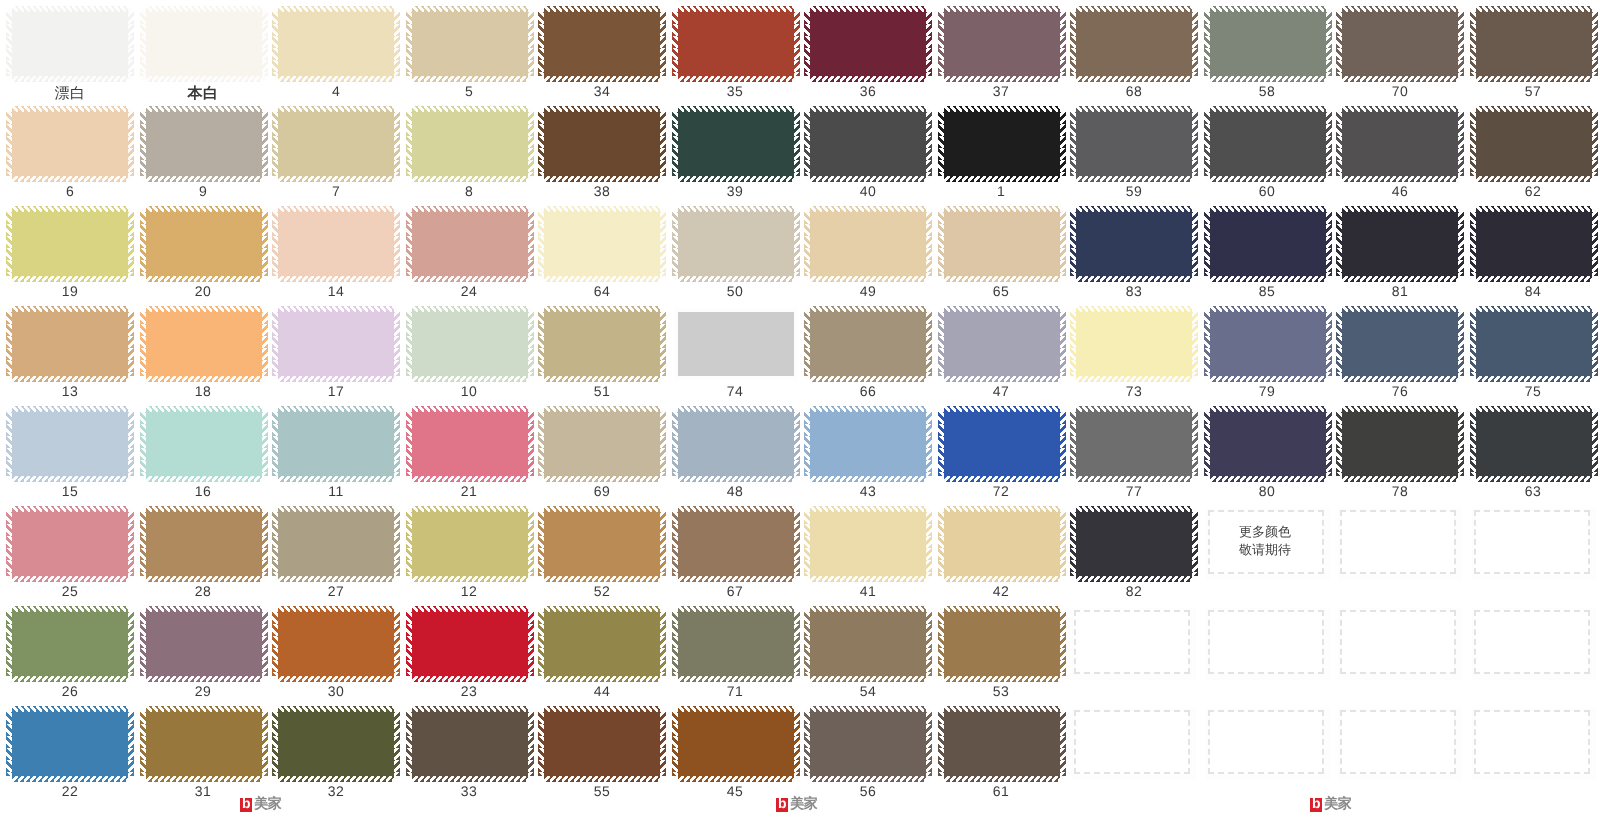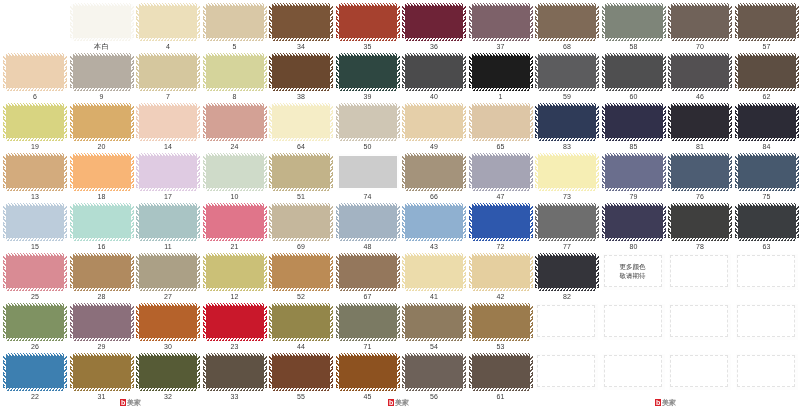--- a/index.html
+++ b/index.html
@@ -96,21 +96,30 @@
     background:#d9202a;
     padding:0 1px;
     margin-right:1px;
     font-weight:bold;
   }
 </style>
 <style>#sw0::before{background-image:repeating-linear-gradient(45deg,#f2f2f0 0 1.5px,transparent 1.5px 3px);background-size:3px 3px;}#sw0::after{background-image:repeating-linear-gradient(-45deg,#f2f2f0 0 1.5px,transparent 1.5px 3px);background-size:3px 3px;}</style><style>#sw1::before{background-image:repeating-linear-gradient(45deg,#f7f5ee 0 1.5px,transparent 1.5px 3px);background-size:3px 3px;}#sw1::after{background-image:repeating-linear-gradient(-45deg,#f7f5ee 0 1.5px,transparent 1.5px 3px);background-size:3px 3px;}</style><style>#sw2::before{background-image:repeating-linear-gradient(45deg,#ecdfba 0 1.5px,transparent 1.5px 3px);background-size:3px 3px;}#sw2::after{background-image:repeating-linear-gradient(-45deg,#ecdfba 0 1.5px,transparent 1.5px 3px);background-size:3px 3px;}</style><style>#sw3::before{background-image:repeating-linear-gradient(45deg,#d9c8a6 0 1.5px,transparent 1.5px 3px);background-size:3px 3px;}#sw3::after{background-image:repeating-linear-gradient(-45deg,#d9c8a6 0 1.5px,transparent 1.5px 3px);background-size:3px 3px;}</style><style>#sw4::before{background-image:repeating-linear-gradient(45deg,#7a5538 0 1.5px,transparent 1.5px 3px);background-size:3px 3px;}#sw4::after{background-image:repeating-linear-gradient(-45deg,#7a5538 0 1.5px,transparent 1.5px 3px);background-size:3px 3px;}</style><style>#sw5::before{background-image:repeating-linear-gradient(45deg,#a6412f 0 1.5px,transparent 1.5px 3px);background-size:3px 3px;}#sw5::after{background-image:repeating-linear-gradient(-45deg,#a6412f 0 1.5px,transparent 1.5px 3px);background-size:3px 3px;}</style><style>#sw6::before{background-image:repeating-linear-gradient(45deg,#6e2337 0 1.5px,transparent 1.5px 3px);background-size:3px 3px;}#sw6::after{background-image:repeating-linear-gradient(-45deg,#6e2337 0 1.5px,transparent 1.5px 3px);background-size:3px 3px;}</style><style>#sw7::before{background-image:repeating-linear-gradient(45deg,#7d6169 0 1.5px,transparent 1.5px 3px);background-size:3px 3px;}#sw7::after{background-image:repeating-linear-gradient(-45deg,#7d6169 0 1.5px,transparent 1.5px 3px);background-size:3px 3px;}</style><style>#sw8::before{background-image:repeating-linear-gradient(45deg,#7f6a57 0 1.5px,transparent 1.5px 3px);background-size:3px 3px;}#sw8::after{background-image:repeating-linear-gradient(-45deg,#7f6a57 0 1.5px,transparent 1.5px 3px);background-size:3px 3px;}</style><style>#sw9::before{background-image:repeating-linear-gradient(45deg,#7e8579 0 1.5px,transparent 1.5px 3px);background-size:3px 3px;}#sw9::after{background-image:repeating-linear-gradient(-45deg,#7e8579 0 1.5px,transparent 1.5px 3px);background-size:3px 3px;}</style><style>#sw10::before{background-image:repeating-linear-gradient(45deg,#706259 0 1.5px,transparent 1.5px 3px);background-size:3px 3px;}#sw10::after{background-image:repeating-linear-gradient(-45deg,#706259 0 1.5px,transparent 1.5px 3px);background-size:3px 3px;}</style><style>#sw11::before{background-image:repeating-linear-gradient(45deg,#6a5a4e 0 1.5px,transparent 1.5px 3px);background-size:3px 3px;}#sw11::after{background-image:repeating-linear-gradient(-45deg,#6a5a4e 0 1.5px,transparent 1.5px 3px);background-size:3px 3px;}</style><style>#sw12::before{background-image:repeating-linear-gradient(45deg,#ecd0b0 0 1.5px,transparent 1.5px 3px);background-size:3px 3px;}#sw12::after{background-image:repeating-linear-gradient(-45deg,#ecd0b0 0 1.5px,transparent 1.5px 3px);background-size:3px 3px;}</style><style>#sw13::before{background-image:repeating-linear-gradient(45deg,#b5ada2 0 1.5px,transparent 1.5px 3px);background-size:3px 3px;}#sw13::after{background-image:repeating-linear-gradient(-45deg,#b5ada2 0 1.5px,transparent 1.5px 3px);background-size:3px 3px;}</style><style>#sw14::before{background-image:repeating-linear-gradient(45deg,#d5c79e 0 1.5px,transparent 1.5px 3px);background-size:3px 3px;}#sw14::after{background-image:repeating-linear-gradient(-45deg,#d5c79e 0 1.5px,transparent 1.5px 3px);background-size:3px 3px;}</style><style>#sw15::before{background-image:repeating-linear-gradient(45deg,#d5d49b 0 1.5px,transparent 1.5px 3px);background-size:3px 3px;}#sw15::after{background-image:repeating-linear-gradient(-45deg,#d5d49b 0 1.5px,transparent 1.5px 3px);background-size:3px 3px;}</style><style>#sw16::before{background-image:repeating-linear-gradient(45deg,#6a482f 0 1.5px,transparent 1.5px 3px);background-size:3px 3px;}#sw16::after{background-image:repeating-linear-gradient(-45deg,#6a482f 0 1.5px,transparent 1.5px 3px);background-size:3px 3px;}</style><style>#sw17::before{background-image:repeating-linear-gradient(45deg,#2e4741 0 1.5px,transparent 1.5px 3px);background-size:3px 3px;}#sw17::after{background-image:repeating-linear-gradient(-45deg,#2e4741 0 1.5px,transparent 1.5px 3px);background-size:3px 3px;}</style><style>#sw18::before{background-image:repeating-linear-gradient(45deg,#4b4b4c 0 1.5px,transparent 1.5px 3px);background-size:3px 3px;}#sw18::after{background-image:repeating-linear-gradient(-45deg,#4b4b4c 0 1.5px,transparent 1.5px 3px);background-size:3px 3px;}</style><style>#sw19::before{background-image:repeating-linear-gradient(45deg,#1d1d1d 0 1.5px,transparent 1.5px 3px);background-size:3px 3px;}#sw19::after{background-image:repeating-linear-gradient(-45deg,#1d1d1d 0 1.5px,transparent 1.5px 3px);background-size:3px 3px;}</style><style>#sw20::before{background-image:repeating-linear-gradient(45deg,#5c5c5e 0 1.5px,transparent 1.5px 3px);background-size:3px 3px;}#sw20::after{background-image:repeating-linear-gradient(-45deg,#5c5c5e 0 1.5px,transparent 1.5px 3px);background-size:3px 3px;}</style><style>#sw21::before{background-image:repeating-linear-gradient(45deg,#4f4f50 0 1.5px,transparent 1.5px 3px);background-size:3px 3px;}#sw21::after{background-image:repeating-linear-gradient(-45deg,#4f4f50 0 1.5px,transparent 1.5px 3px);background-size:3px 3px;}</style><style>#sw22::before{background-image:repeating-linear-gradient(45deg,#535052 0 1.5px,transparent 1.5px 3px);background-size:3px 3px;}#sw22::after{background-image:repeating-linear-gradient(-45deg,#535052 0 1.5px,transparent 1.5px 3px);background-size:3px 3px;}</style><style>#sw23::before{background-image:repeating-linear-gradient(45deg,#5d4e42 0 1.5px,transparent 1.5px 3px);background-size:3px 3px;}#sw23::after{background-image:repeating-linear-gradient(-45deg,#5d4e42 0 1.5px,transparent 1.5px 3px);background-size:3px 3px;}</style><style>#sw24::before{background-image:repeating-linear-gradient(45deg,#d8d481 0 1.5px,transparent 1.5px 3px);background-size:3px 3px;}#sw24::after{background-image:repeating-linear-gradient(-45deg,#d8d481 0 1.5px,transparent 1.5px 3px);background-size:3px 3px;}</style><style>#sw25::before{background-image:repeating-linear-gradient(45deg,#d9ad6a 0 1.5px,transparent 1.5px 3px);background-size:3px 3px;}#sw25::after{background-image:repeating-linear-gradient(-45deg,#d9ad6a 0 1.5px,transparent 1.5px 3px);background-size:3px 3px;}</style><style>#sw26::before{background-image:repeating-linear-gradient(45deg,#f0cfbb 0 1.5px,transparent 1.5px 3px);background-size:3px 3px;}#sw26::after{background-image:repeating-linear-gradient(-45deg,#f0cfbb 0 1.5px,transparent 1.5px 3px);background-size:3px 3px;}</style><style>#sw27::before{background-image:repeating-linear-gradient(45deg,#d3a195 0 1.5px,transparent 1.5px 3px);background-size:3px 3px;}#sw27::after{background-image:repeating-linear-gradient(-45deg,#d3a195 0 1.5px,transparent 1.5px 3px);background-size:3px 3px;}</style><style>#sw28::before{background-image:repeating-linear-gradient(45deg,#f5edc6 0 1.5px,transparent 1.5px 3px);background-size:3px 3px;}#sw28::after{background-image:repeating-linear-gradient(-45deg,#f5edc6 0 1.5px,transparent 1.5px 3px);background-size:3px 3px;}</style><style>#sw29::before{background-image:repeating-linear-gradient(45deg,#cfc6b4 0 1.5px,transparent 1.5px 3px);background-size:3px 3px;}#sw29::after{background-image:repeating-linear-gradient(-45deg,#cfc6b4 0 1.5px,transparent 1.5px 3px);background-size:3px 3px;}</style><style>#sw30::before{background-image:repeating-linear-gradient(45deg,#e5cfa9 0 1.5px,transparent 1.5px 3px);background-size:3px 3px;}#sw30::after{background-image:repeating-linear-gradient(-45deg,#e5cfa9 0 1.5px,transparent 1.5px 3px);background-size:3px 3px;}</style><style>#sw31::before{background-image:repeating-linear-gradient(45deg,#ddc6a6 0 1.5px,transparent 1.5px 3px);background-size:3px 3px;}#sw31::after{background-image:repeating-linear-gradient(-45deg,#ddc6a6 0 1.5px,transparent 1.5px 3px);background-size:3px 3px;}</style><style>#sw32::before{background-image:repeating-linear-gradient(45deg,#2f3b58 0 1.5px,transparent 1.5px 3px);background-size:3px 3px;}#sw32::after{background-image:repeating-linear-gradient(-45deg,#2f3b58 0 1.5px,transparent 1.5px 3px);background-size:3px 3px;}</style><style>#sw33::before{background-image:repeating-linear-gradient(45deg,#31304a 0 1.5px,transparent 1.5px 3px);background-size:3px 3px;}#sw33::after{background-image:repeating-linear-gradient(-45deg,#31304a 0 1.5px,transparent 1.5px 3px);background-size:3px 3px;}</style><style>#sw34::before{background-image:repeating-linear-gradient(45deg,#2d2b33 0 1.5px,transparent 1.5px 3px);background-size:3px 3px;}#sw34::after{background-image:repeating-linear-gradient(-45deg,#2d2b33 0 1.5px,transparent 1.5px 3px);background-size:3px 3px;}</style><style>#sw35::before{background-image:repeating-linear-gradient(45deg,#2c2b36 0 1.5px,transparent 1.5px 3px);background-size:3px 3px;}#sw35::after{background-image:repeating-linear-gradient(-45deg,#2c2b36 0 1.5px,transparent 1.5px 3px);background-size:3px 3px;}</style><style>#sw36::before{background-image:repeating-linear-gradient(45deg,#d3ab7d 0 1.5px,transparent 1.5px 3px);background-size:3px 3px;}#sw36::after{background-image:repeating-linear-gradient(-45deg,#d3ab7d 0 1.5px,transparent 1.5px 3px);background-size:3px 3px;}</style><style>#sw37::before{background-image:repeating-linear-gradient(45deg,#f8b576 0 1.5px,transparent 1.5px 3px);background-size:3px 3px;}#sw37::after{background-image:repeating-linear-gradient(-45deg,#f8b576 0 1.5px,transparent 1.5px 3px);background-size:3px 3px;}</style><style>#sw38::before{background-image:repeating-linear-gradient(45deg,#dfcbe2 0 1.5px,transparent 1.5px 3px);background-size:3px 3px;}#sw38::after{background-image:repeating-linear-gradient(-45deg,#dfcbe2 0 1.5px,transparent 1.5px 3px);background-size:3px 3px;}</style><style>#sw39::before{background-image:repeating-linear-gradient(45deg,#cfdbc9 0 1.5px,transparent 1.5px 3px);background-size:3px 3px;}#sw39::after{background-image:repeating-linear-gradient(-45deg,#cfdbc9 0 1.5px,transparent 1.5px 3px);background-size:3px 3px;}</style><style>#sw40::before{background-image:repeating-linear-gradient(45deg,#c2b389 0 1.5px,transparent 1.5px 3px);background-size:3px 3px;}#sw40::after{background-image:repeating-linear-gradient(-45deg,#c2b389 0 1.5px,transparent 1.5px 3px);background-size:3px 3px;}</style><style>#sw41::before{background-image:repeating-linear-gradient(45deg,#d0a košu 0 1.5px,transparent 1.5px 3px);background-size:3px 3px;}#sw41::after{background-image:repeating-linear-gradient(-45deg,#d0a košu 0 1.5px,transparent 1.5px 3px);background-size:3px 3px;}</style><style>#sw42::before{background-image:repeating-linear-gradient(45deg,#a4937b 0 1.5px,transparent 1.5px 3px);background-size:3px 3px;}#sw42::after{background-image:repeating-linear-gradient(-45deg,#a4937b 0 1.5px,transparent 1.5px 3px);background-size:3px 3px;}</style><style>#sw43::before{background-image:repeating-linear-gradient(45deg,#a5a4b4 0 1.5px,transparent 1.5px 3px);background-size:3px 3px;}#sw43::after{background-image:repeating-linear-gradient(-45deg,#a5a4b4 0 1.5px,transparent 1.5px 3px);background-size:3px 3px;}</style><style>#sw44::before{background-image:repeating-linear-gradient(45deg,#f6eeb4 0 1.5px,transparent 1.5px 3px);background-size:3px 3px;}#sw44::after{background-image:repeating-linear-gradient(-45deg,#f6eeb4 0 1.5px,transparent 1.5px 3px);background-size:3px 3px;}</style><style>#sw45::before{background-image:repeating-linear-gradient(45deg,#6a6e8d 0 1.5px,transparent 1.5px 3px);background-size:3px 3px;}#sw45::after{background-image:repeating-linear-gradient(-45deg,#6a6e8d 0 1.5px,transparent 1.5px 3px);background-size:3px 3px;}</style><style>#sw46::before{background-image:repeating-linear-gradient(45deg,#4d5d73 0 1.5px,transparent 1.5px 3px);background-size:3px 3px;}#sw46::after{background-image:repeating-linear-gradient(-45deg,#4d5d73 0 1.5px,transparent 1.5px 3px);background-size:3px 3px;}</style><style>#sw47::before{background-image:repeating-linear-gradient(45deg,#47596e 0 1.5px,transparent 1.5px 3px);background-size:3px 3px;}#sw47::after{background-image:repeating-linear-gradient(-45deg,#47596e 0 1.5px,transparent 1.5px 3px);background-size:3px 3px;}</style><style>#sw48::before{background-image:repeating-linear-gradient(45deg,#bcccdb 0 1.5px,transparent 1.5px 3px);background-size:3px 3px;}#sw48::after{background-image:repeating-linear-gradient(-45deg,#bcccdb 0 1.5px,transparent 1.5px 3px);background-size:3px 3px;}</style><style>#sw49::before{background-image:repeating-linear-gradient(45deg,#b3ddd2 0 1.5px,transparent 1.5px 3px);background-size:3px 3px;}#sw49::after{background-image:repeating-linear-gradient(-45deg,#b3ddd2 0 1.5px,transparent 1.5px 3px);background-size:3px 3px;}</style><style>#sw50::before{background-image:repeating-linear-gradient(45deg,#a9c4c4 0 1.5px,transparent 1.5px 3px);background-size:3px 3px;}#sw50::after{background-image:repeating-linear-gradient(-45deg,#a9c4c4 0 1.5px,transparent 1.5px 3px);background-size:3px 3px;}</style><style>#sw51::before{background-image:repeating-linear-gradient(45deg,#e0758a 0 1.5px,transparent 1.5px 3px);background-size:3px 3px;}#sw51::after{background-image:repeating-linear-gradient(-45deg,#e0758a 0 1.5px,transparent 1.5px 3px);background-size:3px 3px;}</style><style>#sw52::before{background-image:repeating-linear-gradient(45deg,#c5b79c 0 1.5px,transparent 1.5px 3px);background-size:3px 3px;}#sw52::after{background-image:repeating-linear-gradient(-45deg,#c5b79c 0 1.5px,transparent 1.5px 3px);background-size:3px 3px;}</style><style>#sw53::before{background-image:repeating-linear-gradient(45deg,#a3b3c2 0 1.5px,transparent 1.5px 3px);background-size:3px 3px;}#sw53::after{background-image:repeating-linear-gradient(-45deg,#a3b3c2 0 1.5px,transparent 1.5px 3px);background-size:3px 3px;}</style><style>#sw54::before{background-image:repeating-linear-gradient(45deg,#8fb0d0 0 1.5px,transparent 1.5px 3px);background-size:3px 3px;}#sw54::after{background-image:repeating-linear-gradient(-45deg,#8fb0d0 0 1.5px,transparent 1.5px 3px);background-size:3px 3px;}</style><style>#sw55::before{background-image:repeating-linear-gradient(45deg,#2e58ad 0 1.5px,transparent 1.5px 3px);background-size:3px 3px;}#sw55::after{background-image:repeating-linear-gradient(-45deg,#2e58ad 0 1.5px,transparent 1.5px 3px);background-size:3px 3px;}</style><style>#sw56::before{background-image:repeating-linear-gradient(45deg,#6e6e6e 0 1.5px,transparent 1.5px 3px);background-size:3px 3px;}#sw56::after{background-image:repeating-linear-gradient(-45deg,#6e6e6e 0 1.5px,transparent 1.5px 3px);background-size:3px 3px;}</style><style>#sw57::before{background-image:repeating-linear-gradient(45deg,#3e3c57 0 1.5px,transparent 1.5px 3px);background-size:3px 3px;}#sw57::after{background-image:repeating-linear-gradient(-45deg,#3e3c57 0 1.5px,transparent 1.5px 3px);background-size:3px 3px;}</style><style>#sw58::before{background-image:repeating-linear-gradient(45deg,#3f3f3e 0 1.5px,transparent 1.5px 3px);background-size:3px 3px;}#sw58::after{background-image:repeating-linear-gradient(-45deg,#3f3f3e 0 1.5px,transparent 1.5px 3px);background-size:3px 3px;}</style><style>#sw59::before{background-image:repeating-linear-gradient(45deg,#3a3d40 0 1.5px,transparent 1.5px 3px);background-size:3px 3px;}#sw59::after{background-image:repeating-linear-gradient(-45deg,#3a3d40 0 1.5px,transparent 1.5px 3px);background-size:3px 3px;}</style><style>#sw60::before{background-image:repeating-linear-gradient(45deg,#d98b94 0 1.5px,transparent 1.5px 3px);background-size:3px 3px;}#sw60::after{background-image:repeating-linear-gradient(-45deg,#d98b94 0 1.5px,transparent 1.5px 3px);background-size:3px 3px;}</style><style>#sw61::before{background-image:repeating-linear-gradient(45deg,#b08a5f 0 1.5px,transparent 1.5px 3px);background-size:3px 3px;}#sw61::after{background-image:repeating-linear-gradient(-45deg,#b08a5f 0 1.5px,transparent 1.5px 3px);background-size:3px 3px;}</style><style>#sw62::before{background-image:repeating-linear-gradient(45deg,#aba086 0 1.5px,transparent 1.5px 3px);background-size:3px 3px;}#sw62::after{background-image:repeating-linear-gradient(-45deg,#aba086 0 1.5px,transparent 1.5px 3px);background-size:3px 3px;}</style><style>#sw63::before{background-image:repeating-linear-gradient(45deg,#cbc077 0 1.5px,transparent 1.5px 3px);background-size:3px 3px;}#sw63::after{background-image:repeating-linear-gradient(-45deg,#cbc077 0 1.5px,transparent 1.5px 3px);background-size:3px 3px;}</style><style>#sw64::before{background-image:repeating-linear-gradient(45deg,#bb8b55 0 1.5px,transparent 1.5px 3px);background-size:3px 3px;}#sw64::after{background-image:repeating-linear-gradient(-45deg,#bb8b55 0 1.5px,transparent 1.5px 3px);background-size:3px 3px;}</style><style>#sw65::before{background-image:repeating-linear-gradient(45deg,#94775c 0 1.5px,transparent 1.5px 3px);background-size:3px 3px;}#sw65::after{background-image:repeating-linear-gradient(-45deg,#94775c 0 1.5px,transparent 1.5px 3px);background-size:3px 3px;}</style><style>#sw66::before{background-image:repeating-linear-gradient(45deg,#ecdcab 0 1.5px,transparent 1.5px 3px);background-size:3px 3px;}#sw66::after{background-image:repeating-linear-gradient(-45deg,#ecdcab 0 1.5px,transparent 1.5px 3px);background-size:3px 3px;}</style><style>#sw67::before{background-image:repeating-linear-gradient(45deg,#e5cf9f 0 1.5px,transparent 1.5px 3px);background-size:3px 3px;}#sw67::after{background-image:repeating-linear-gradient(-45deg,#e5cf9f 0 1.5px,transparent 1.5px 3px);background-size:3px 3px;}</style><style>#sw68::before{background-image:repeating-linear-gradient(45deg,#34343a 0 1.5px,transparent 1.5px 3px);background-size:3px 3px;}#sw68::after{background-image:repeating-linear-gradient(-45deg,#34343a 0 1.5px,transparent 1.5px 3px);background-size:3px 3px;}</style><style>#sw72::before{background-image:repeating-linear-gradient(45deg,#7f9262 0 1.5px,transparent 1.5px 3px);background-size:3px 3px;}#sw72::after{background-image:repeating-linear-gradient(-45deg,#7f9262 0 1.5px,transparent 1.5px 3px);background-size:3px 3px;}</style><style>#sw73::before{background-image:repeating-linear-gradient(45deg,#8b6f7b 0 1.5px,transparent 1.5px 3px);background-size:3px 3px;}#sw73::after{background-image:repeating-linear-gradient(-45deg,#8b6f7b 0 1.5px,transparent 1.5px 3px);background-size:3px 3px;}</style><style>#sw74::before{background-image:repeating-linear-gradient(45deg,#b5622b 0 1.5px,transparent 1.5px 3px);background-size:3px 3px;}#sw74::after{background-image:repeating-linear-gradient(-45deg,#b5622b 0 1.5px,transparent 1.5px 3px);background-size:3px 3px;}</style><style>#sw75::before{background-image:repeating-linear-gradient(45deg,#c9182b 0 1.5px,transparent 1.5px 3px);background-size:3px 3px;}#sw75::after{background-image:repeating-linear-gradient(-45deg,#c9182b 0 1.5px,transparent 1.5px 3px);background-size:3px 3px;}</style><style>#sw76::before{background-image:repeating-linear-gradient(45deg,#93864a 0 1.5px,transparent 1.5px 3px);background-size:3px 3px;}#sw76::after{background-image:repeating-linear-gradient(-45deg,#93864a 0 1.5px,transparent 1.5px 3px);background-size:3px 3px;}</style><style>#sw77::before{background-image:repeating-linear-gradient(45deg,#7b7a63 0 1.5px,transparent 1.5px 3px);background-size:3px 3px;}#sw77::after{background-image:repeating-linear-gradient(-45deg,#7b7a63 0 1.5px,transparent 1.5px 3px);background-size:3px 3px;}</style><style>#sw78::before{background-image:repeating-linear-gradient(45deg,#8e7b5f 0 1.5px,transparent 1.5px 3px);background-size:3px 3px;}#sw78::after{background-image:repeating-linear-gradient(-45deg,#8e7b5f 0 1.5px,transparent 1.5px 3px);background-size:3px 3px;}</style><style>#sw79::before{background-image:repeating-linear-gradient(45deg,#9b7b4d 0 1.5px,transparent 1.5px 3px);background-size:3px 3px;}#sw79::after{background-image:repeating-linear-gradient(-45deg,#9b7b4d 0 1.5px,transparent 1.5px 3px);background-size:3px 3px;}</style><style>#sw84::before{background-image:repeating-linear-gradient(45deg,#3d7fb0 0 1.5px,transparent 1.5px 3px);background-size:3px 3px;}#sw84::after{background-image:repeating-linear-gradient(-45deg,#3d7fb0 0 1.5px,transparent 1.5px 3px);background-size:3px 3px;}</style><style>#sw85::before{background-image:repeating-linear-gradient(45deg,#97773b 0 1.5px,transparent 1.5px 3px);background-size:3px 3px;}#sw85::after{background-image:repeating-linear-gradient(-45deg,#97773b 0 1.5px,transparent 1.5px 3px);background-size:3px 3px;}</style><style>#sw86::before{background-image:repeating-linear-gradient(45deg,#565b36 0 1.5px,transparent 1.5px 3px);background-size:3px 3px;}#sw86::after{background-image:repeating-linear-gradient(-45deg,#565b36 0 1.5px,transparent 1.5px 3px);background-size:3px 3px;}</style><style>#sw87::before{background-image:repeating-linear-gradient(45deg,#5f5244 0 1.5px,transparent 1.5px 3px);background-size:3px 3px;}#sw87::after{background-image:repeating-linear-gradient(-45deg,#5f5244 0 1.5px,transparent 1.5px 3px);background-size:3px 3px;}</style><style>#sw88::before{background-image:repeating-linear-gradient(45deg,#75452c 0 1.5px,transparent 1.5px 3px);background-size:3px 3px;}#sw88::after{background-image:repeating-linear-gradient(-45deg,#75452c 0 1.5px,transparent 1.5px 3px);background-size:3px 3px;}</style><style>#sw89::before{background-image:repeating-linear-gradient(45deg,#8d5220 0 1.5px,transparent 1.5px 3px);background-size:3px 3px;}#sw89::after{background-image:repeating-linear-gradient(-45deg,#8d5220 0 1.5px,transparent 1.5px 3px);background-size:3px 3px;}</style><style>#sw90::before{background-image:repeating-linear-gradient(45deg,#6d6159 0 1.5px,transparent 1.5px 3px);background-size:3px 3px;}#sw90::after{background-image:repeating-linear-gradient(-45deg,#6d6159 0 1.5px,transparent 1.5px 3px);background-size:3px 3px;}</style><style>#sw91::before{background-image:repeating-linear-gradient(45deg,#635449 0 1.5px,transparent 1.5px 3px);background-size:3px 3px;}#sw91::after{background-image:repeating-linear-gradient(-45deg,#635449 0 1.5px,transparent 1.5px 3px);background-size:3px 3px;}</style></head>
 <body>
 
 <div id="chart">
-    <div class="cell" style="left: 68.5px; top: 4px;">
+    <div class="cell" style="left: 2px; top: 4px;">
+      <div class="sw-wrap">
+        <div class="sw" id="sw0" style="background: rgb(242, 242, 240);">
+          <div class="edge-l" style="background-image: repeating-linear-gradient(45deg, rgb(242, 242, 240) 0px, rgb(242, 242, 240) 1.5px, transparent 1.5px, transparent 3px);"></div>
+          <div class="edge-r" style="background-image: repeating-linear-gradient(-45deg, rgb(242, 242, 240) 0px, rgb(242, 242, 240) 1.5px, transparent 1.5px, transparent 3px);"></div>
+        </div>
+      </div>
+      <span class="lbl cjk">漂白</span>
+    </div>
+    <div class="cell" style="left: 68.5px; top: 4px; font-weight: bold;">
       <div class="sw-wrap">
         <div class="sw" id="sw1" style="background: rgb(247, 245, 238);">
           <div class="edge-l" style="background-image: repeating-linear-gradient(45deg, rgb(247, 245, 238) 0px, rgb(247, 245, 238) 1.5px, transparent 1.5px, transparent 3px);"></div>
           <div class="edge-r" style="background-image: repeating-linear-gradient(-45deg, rgb(247, 245, 238) 0px, rgb(247, 245, 238) 1.5px, transparent 1.5px, transparent 3px);"></div>
         </div>
       </div>
       <span class="lbl cjk">本白</span>
     </div>
     <div class="cell" style="left: 135px; top: 4px;">
       <div class="sw-wrap">

